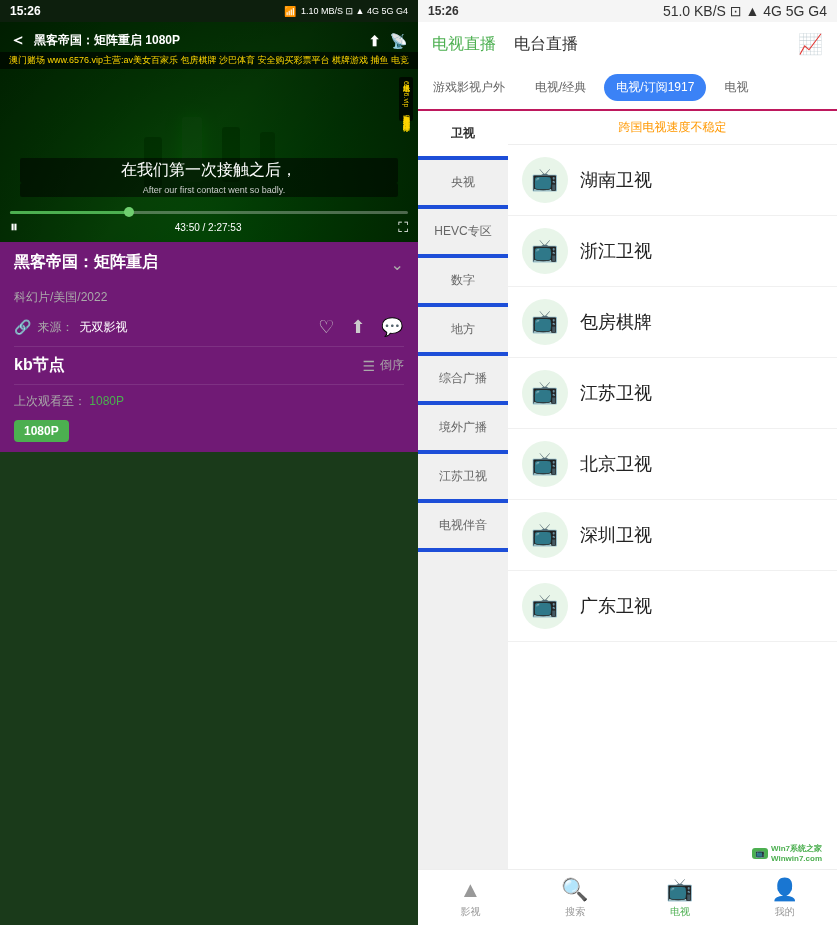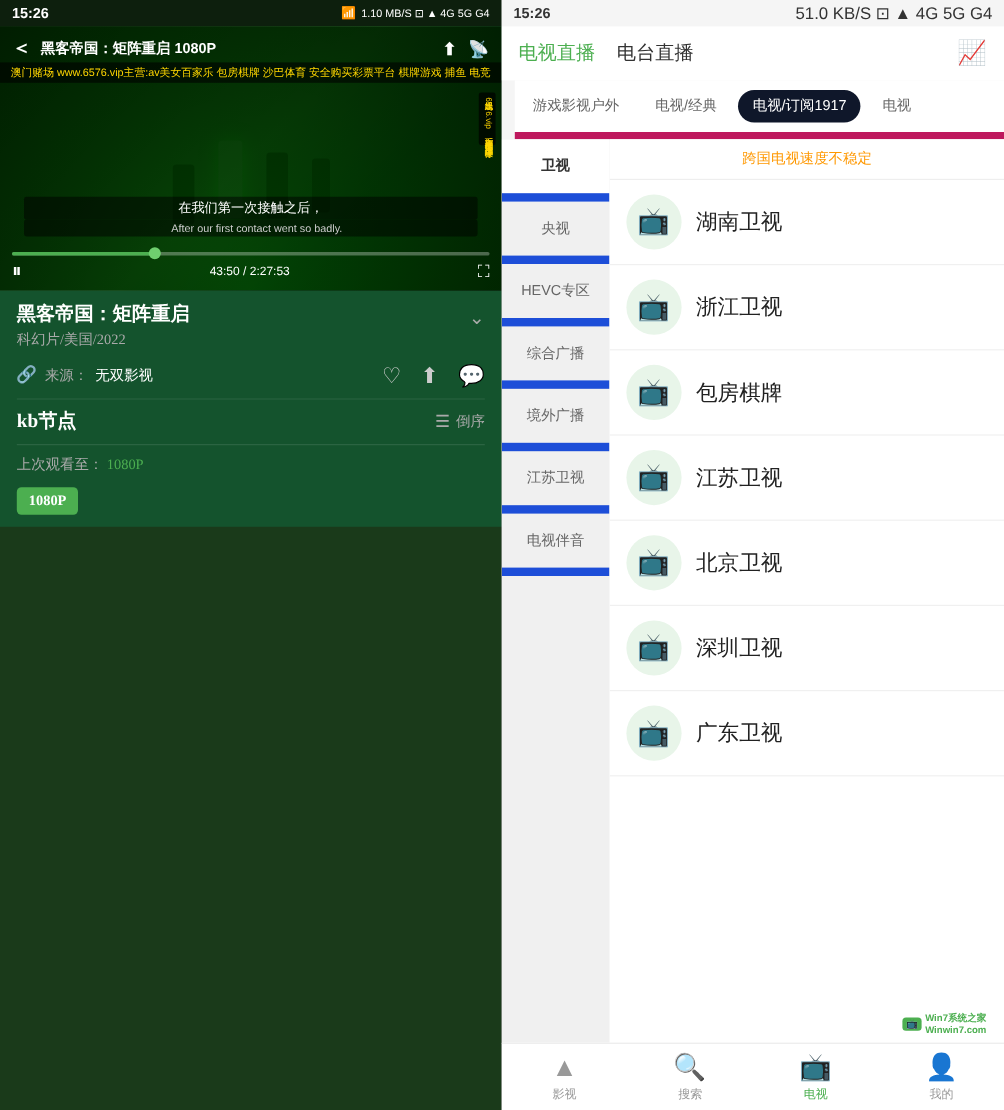--- a/index.html
+++ b/index.html
@@ -115,21 +115,21 @@
     .subtitle-box {
       position: absolute;
       bottom: 45px;
       left: 0; right: 0;
       text-align: center;
       padding: 0 20px;
     }
 
     .subtitle-text {
       color: #fff;
-      font-size: 11px;
+      font-size: 16px;
       background: rgba(0,0,0,0.5);
       padding: 2px 6px;
       border-radius: 2px;
     }
 
     .subtitle-en {
       color: #ccc;
       font-size: 9px;
       padding-left: 16px;
     }
@@ -187,41 +187,40 @@
       color: #fff;
       font-size: 11px;
     }
 
     .play-pause { font-size: 16px; }
     .time-display { color: #fff; font-size: 10px; }
     .fullscreen-icon { font-size: 14px; }
 
     
     .movie-info {
-      background: #14532d;
+      background: #701a75;
       padding: 10px 14px;
-      font-family: Liberation Serif, serif;
     }
 
     .movie-title-row {
       display: flex;
       justify-content: space-between;
       align-items: flex-start;
     }
 
     .movie-title-text {
       color: #fff;
       font-size: 16px;
       font-weight: bold;
     }
 
     .movie-meta {
       color: #aaa;
       font-size: 12px;
-      margin-top: 2px;
+      margin-top: 16px;
     }
 
     .chevron-down { color: #aaa; font-size: 16px; margin-top: 3px; }
 
     .source-row {
       display: flex;
       justify-content: space-between;
       align-items: center;
       margin-top: 10px;
       padding-bottom: 8px;
@@ -326,36 +325,35 @@
     .header-tab.active { color: #4caf50; }
 
     .trend-icon { color: #4caf50; font-size: 20px; }
 
     .category-scroll {
       background: #fff;
       padding: 6px 0;
       display: flex;
       gap: 0;
       overflow-x: hidden;
-      border-bottom: 6px solid #be185d;
-      margin-left: 11px;
+      border-bottom: 2px solid #be185d;
     }
 
     .cat-item {
       padding: 5px 12px;
       font-size: 12px;
       color: #666;
       white-space: nowrap;
       cursor: pointer;
       border-radius: 15px;
       margin: 2px 3px;
     }
 
     .cat-item.active {
-      background: #0f172a;
+      background: #3b82f6;
       color: #fff;
     }
 
     .content-body {
       display: flex;
       flex: 1;
       overflow: hidden;
     }
 
     .left-nav {
@@ -364,21 +362,21 @@
       overflow-y: auto;
       flex-shrink: 0;
     }
 
     .nav-item {
       padding: 14px 8px;
       font-size: 12px;
       color: #666;
       text-align: center;
       cursor: pointer;
-      border-bottom: 7px solid #1d4ed8;
+      border-bottom: 4px solid #1d4ed8;
     }
 
     .nav-item.active {
       background: #fff;
       color: #333;
       font-weight: bold;
     }
 
     .channel-list {
       flex: 1;
@@ -590,20 +588,22 @@
     <div class="cat-item active">电视/订阅1917</div>
     <div class="cat-item">电视</div>
   </div>
 
   <div class="content-body">
 
     <div class="left-nav">
       <div class="nav-item active">卫视</div>
       <div class="nav-item">央视</div>
       <div class="nav-item">HEVC专区</div>
+      <div class="nav-item">数字</div>
+      <div class="nav-item">地方</div>
       <div class="nav-item">综合广播</div>
       <div class="nav-item">境外广播</div>
       <div class="nav-item">江苏卫视</div>
       <div class="nav-item">电视伴音</div>
     </div>
 
     <div class="channel-list">
       <div class="warning-banner">
         <span>跨国电视速度不稳定</span>
       </div>

